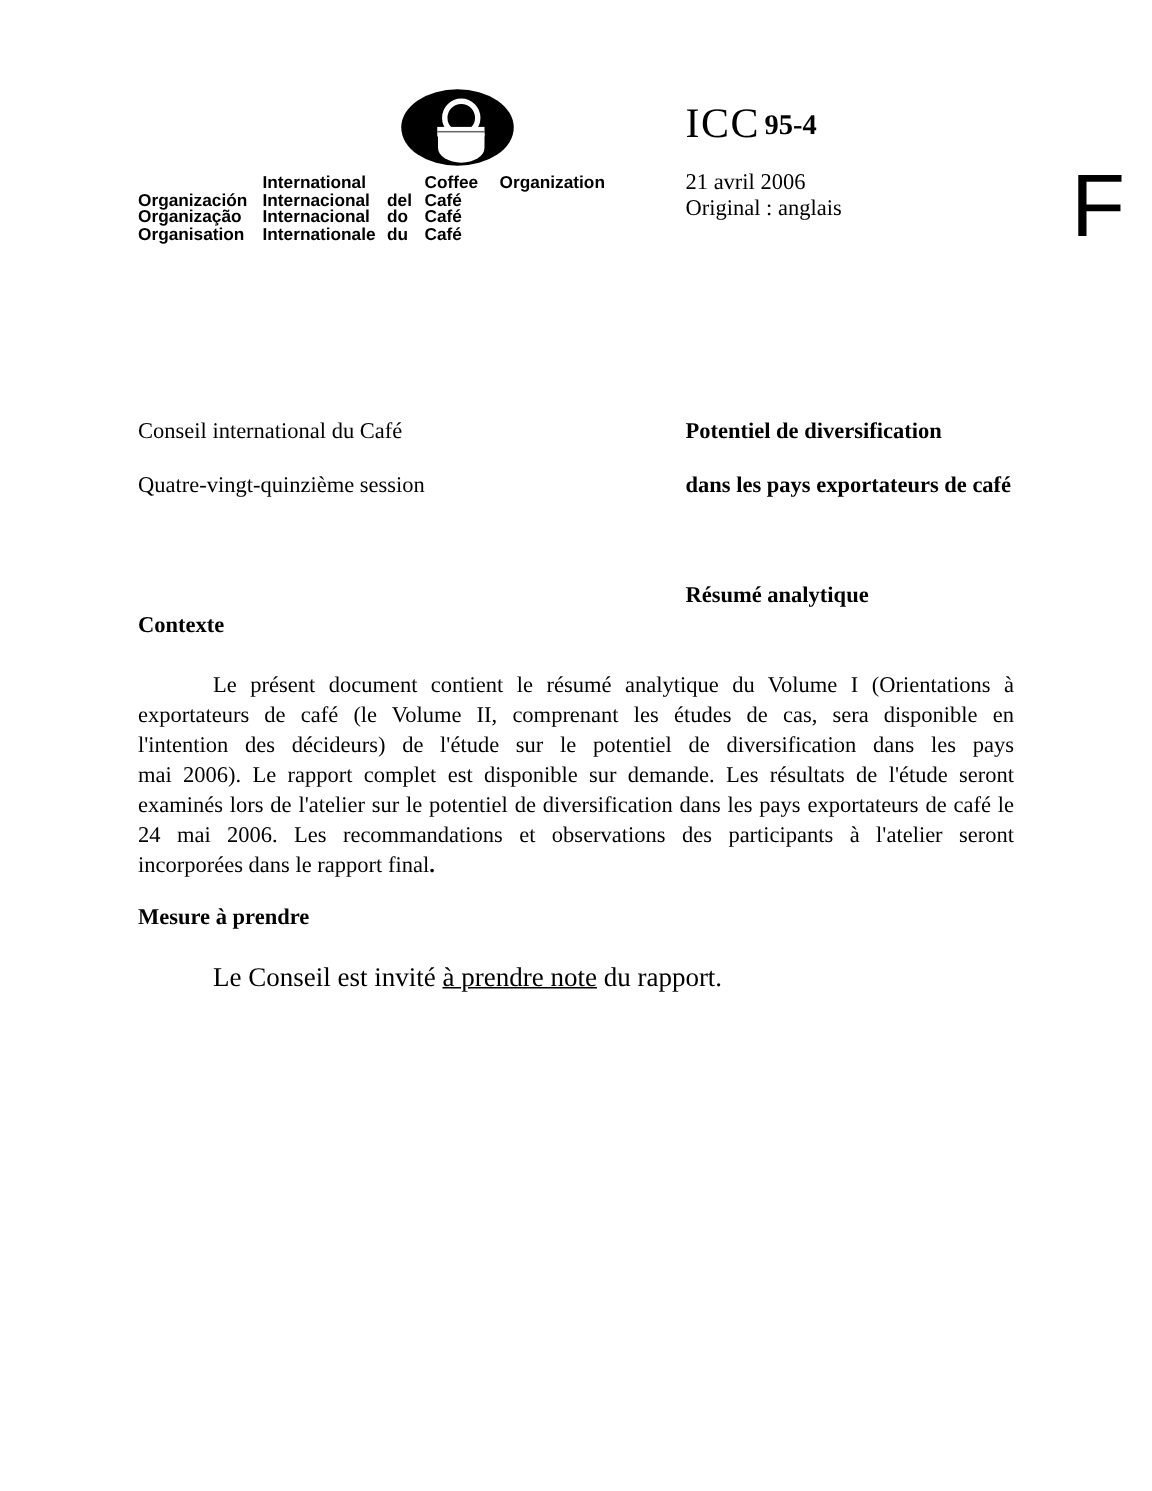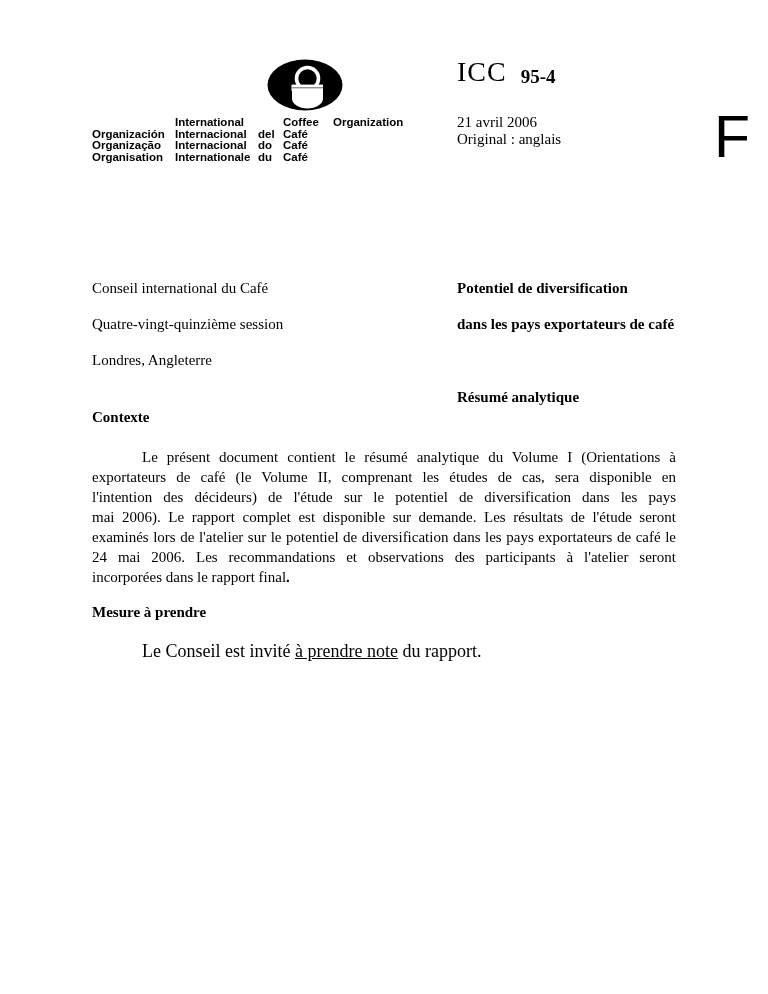--- a/index.html
+++ b/index.html
@@ -28,22 +28,22 @@
     grid-template-columns: 83px 83px 25px 50px auto;
     font-family: "Liberation Sans", sans-serif;
     font-weight: bold;
     font-size: 11.5px;
     line-height: 11.7px;
     white-space: nowrap;
   }
 
   
   .doc-ref {
-    left: 457px; top: 58px;
-    display: flex; align-items: flex-end; gap: 14px;
+    left: 457px; top: 69px;
+    display: flex; align-items: center; gap: 3px;
     font-family: "Liberation Serif", serif;
   }
   .doc-series { font-size: 28px; line-height: 1; letter-spacing: 1px; }
   .doc-number { font-size: 19px; line-height: 1; font-weight: bold; }
 
   .date-block {
     left: 457px; top: 114px;
     font-size: 15px; line-height: 17px;
   }
 
@@ -145,21 +145,20 @@
   <div class="abs date-block">
     <div>21 avril 2006</div>
     <div>Original : anglais</div>
   </div>
 
   <div class="abs lang-letter">F</div>
 
   <div class="abs session-left">
     <div class="sess-line">Conseil international du Café</div>
     <div class="sess-line">Quatre-vingt-quinzième session</div>
-    <div class="sess-line">Londres, Angleterre</div>
   </div>
 
   <div class="abs session-right">
     <div class="sess-line">Potentiel de diversification</div>
     <div class="sess-line">dans les pays exportateurs de café</div>
     <div class="sess-line"></div>
     <div class="sess-line">Résumé analytique</div>
   </div>
 
   <div class="abs heading h-context">Contexte</div>

